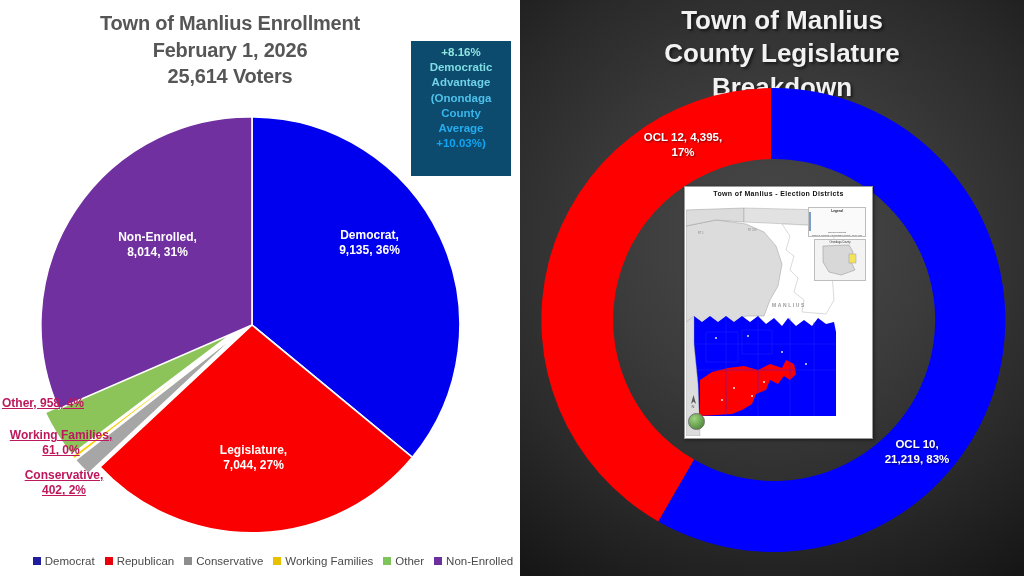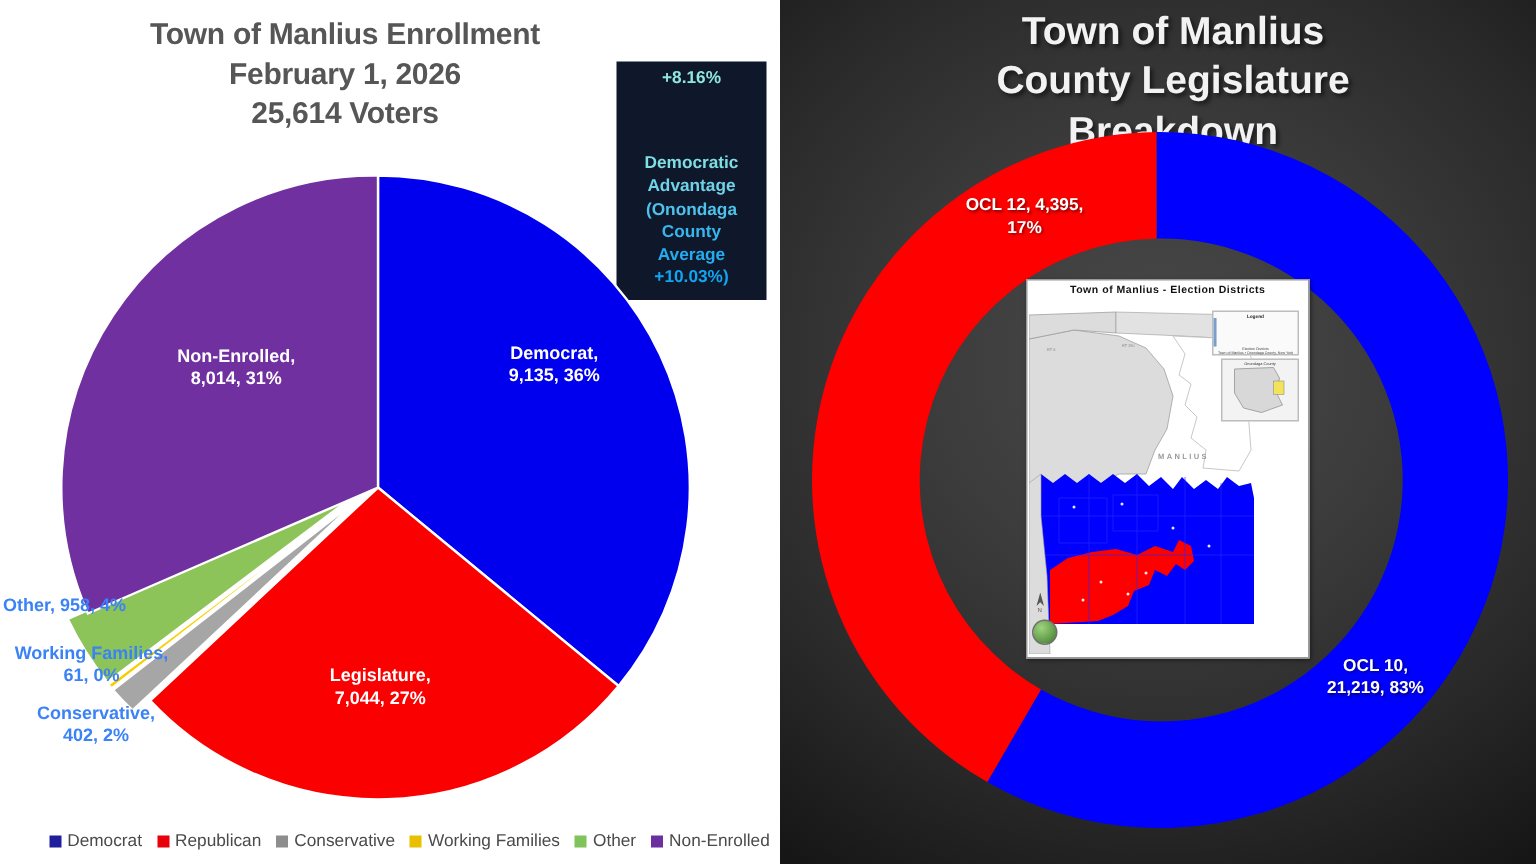--- a/index.html
+++ b/index.html
@@ -17,47 +17,47 @@
   }
   #left-title {
     position:absolute; left:0; top:10px; width:460px;
     text-align:center;
     font-size:20px; font-weight:bold; line-height:1.33;
     color:#565656; letter-spacing:-0.2px;
   }
   #left-title div { white-space:nowrap; }
 
   #advantage-box {
-    position:absolute; left:411px; top:41px; width:100px; height:159px;
-    background:#0f172a;
+    position:absolute; left:411px; top:41px; width:100px; height:135px;
+    background:#0c4a6e;
     text-align:center;
     padding-top:4px;
     box-sizing:border-box;
   }
   #advantage-box .ln {
     font-size:11.5px; font-weight:bold; line-height:1.32;
     display:block;
   }
   #advantage-box .ln:nth-child(1){ color:#8fe5e0; }
-  #advantage-box .ln:nth-child(2){ color:#7fdde3;margin-top:42px; }
+  #advantage-box .ln:nth-child(2){ color:#7fdde3; }
   #advantage-box .ln:nth-child(3){ color:#6fd2e6; }
   #advantage-box .ln:nth-child(4){ color:#4ec2ea; }
   #advantage-box .ln:nth-child(5){ color:#35b6ec; }
   #advantage-box .ln:nth-child(6){ color:#23adee; }
   #advantage-box .ln:nth-child(7){ color:#11a4f0; }
 
   #pie-wrap { position:absolute; left:0; top:0; width:520px; height:545px; }
   #pie-svg  { position:absolute; left:0; top:0; }
 
   .pie-lab {
     position:absolute; font-size:12px; font-weight:bold;
     line-height:1.28; white-space:nowrap;
   }
   .pie-lab.inside { color:#ffffff; text-align:center; }
-  .pie-lab.outside { color:#3b82f6; text-align:center; }
+  .pie-lab.outside { color:#be185d; text-align:center;text-decoration:underline; }
 
   #lab-nonenrolled { left:95px;  top:230px; width:125px; }
   #lab-democrat    { left:312px; top:228px; width:115px; }
   #lab-republican  { left:196px; top:443px; width:115px; }
   #lab-other       { left:2px;   top:396px; width:118px; text-align:left; }
   #lab-working     { left:2px;   top:428px; width:118px; }
   #lab-conserv     { left:8px;   top:468px; width:112px; }
 
   
   #legend {

